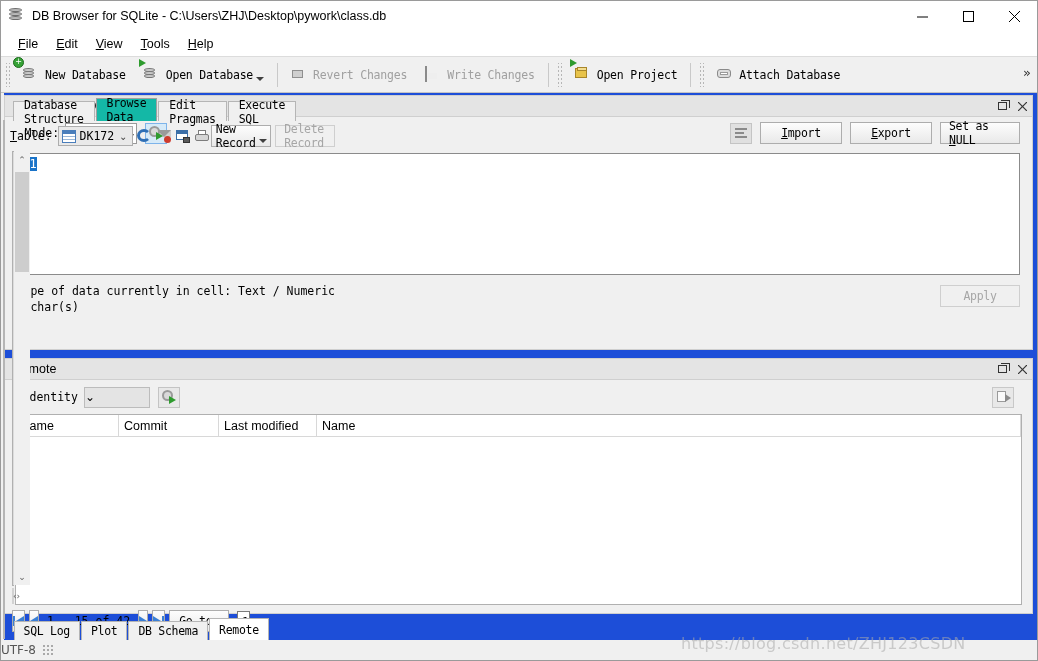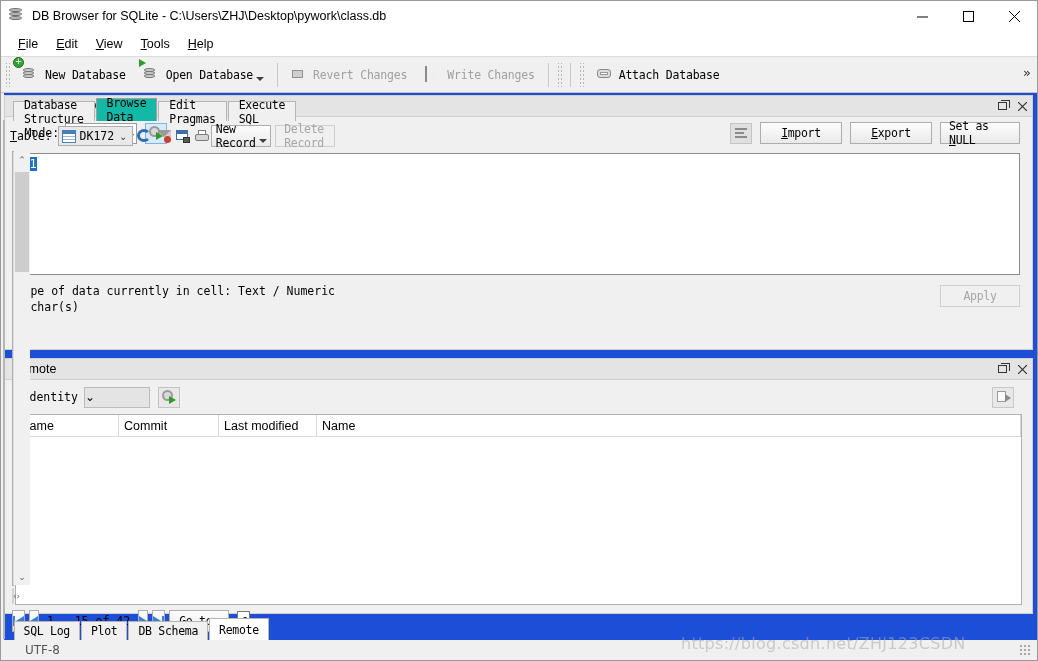--- a/index.html
+++ b/index.html
@@ -548,26 +548,25 @@
     font-size: 11.5px;
     letter-spacing: -0.3px;
     margin-right: 1px;
     cursor: default;
   }
   .bt.active { background: #ffffff; height: 21px; }
   
   .statusbar {
     height: 20px;
     display: flex; align-items: center;
-    justify-content: space-between;
+    justify-content: flex-start;
     padding-right: 6px;
     flex: 0 0 auto;
     background: #f0f0f0;
     position: relative;
-    padding-left: 24px;
   }
   .enc {
     font-family: "DejaVu Sans", sans-serif;
     font-size: 12px;
     color: #555;
     margin-right: 6px;
   }
   .grip-corner {
     width: 12px; height: 12px;
     background-image: radial-gradient(#a9a9a9 40%, transparent 41%);
@@ -780,20 +779,24 @@
     </div>
 
     <div class="tb-item disabled">
       <span class="tb-ico"><span class="ic-save"></span></span>
       <span class="tb-label">Write Changes</span>
     </div>
 
     <div class="tb-sep"></div>
     <div class="grip"></div>
 
+    <div class="tb-item">
+      <span class="tb-ico"><span class="ic-box-y"><span class="badge-arrow"></span></span></span>
+      <span class="tb-label">Open Project</span>
+    </div>
 
 
     <div class="tb-sep"></div>
     <div class="grip"></div>
 
     <div class="tb-item">
       <span class="tb-ico"><span class="ic-attach"></span></span>
       <span class="tb-label">Attach Database</span>
     </div>
 

